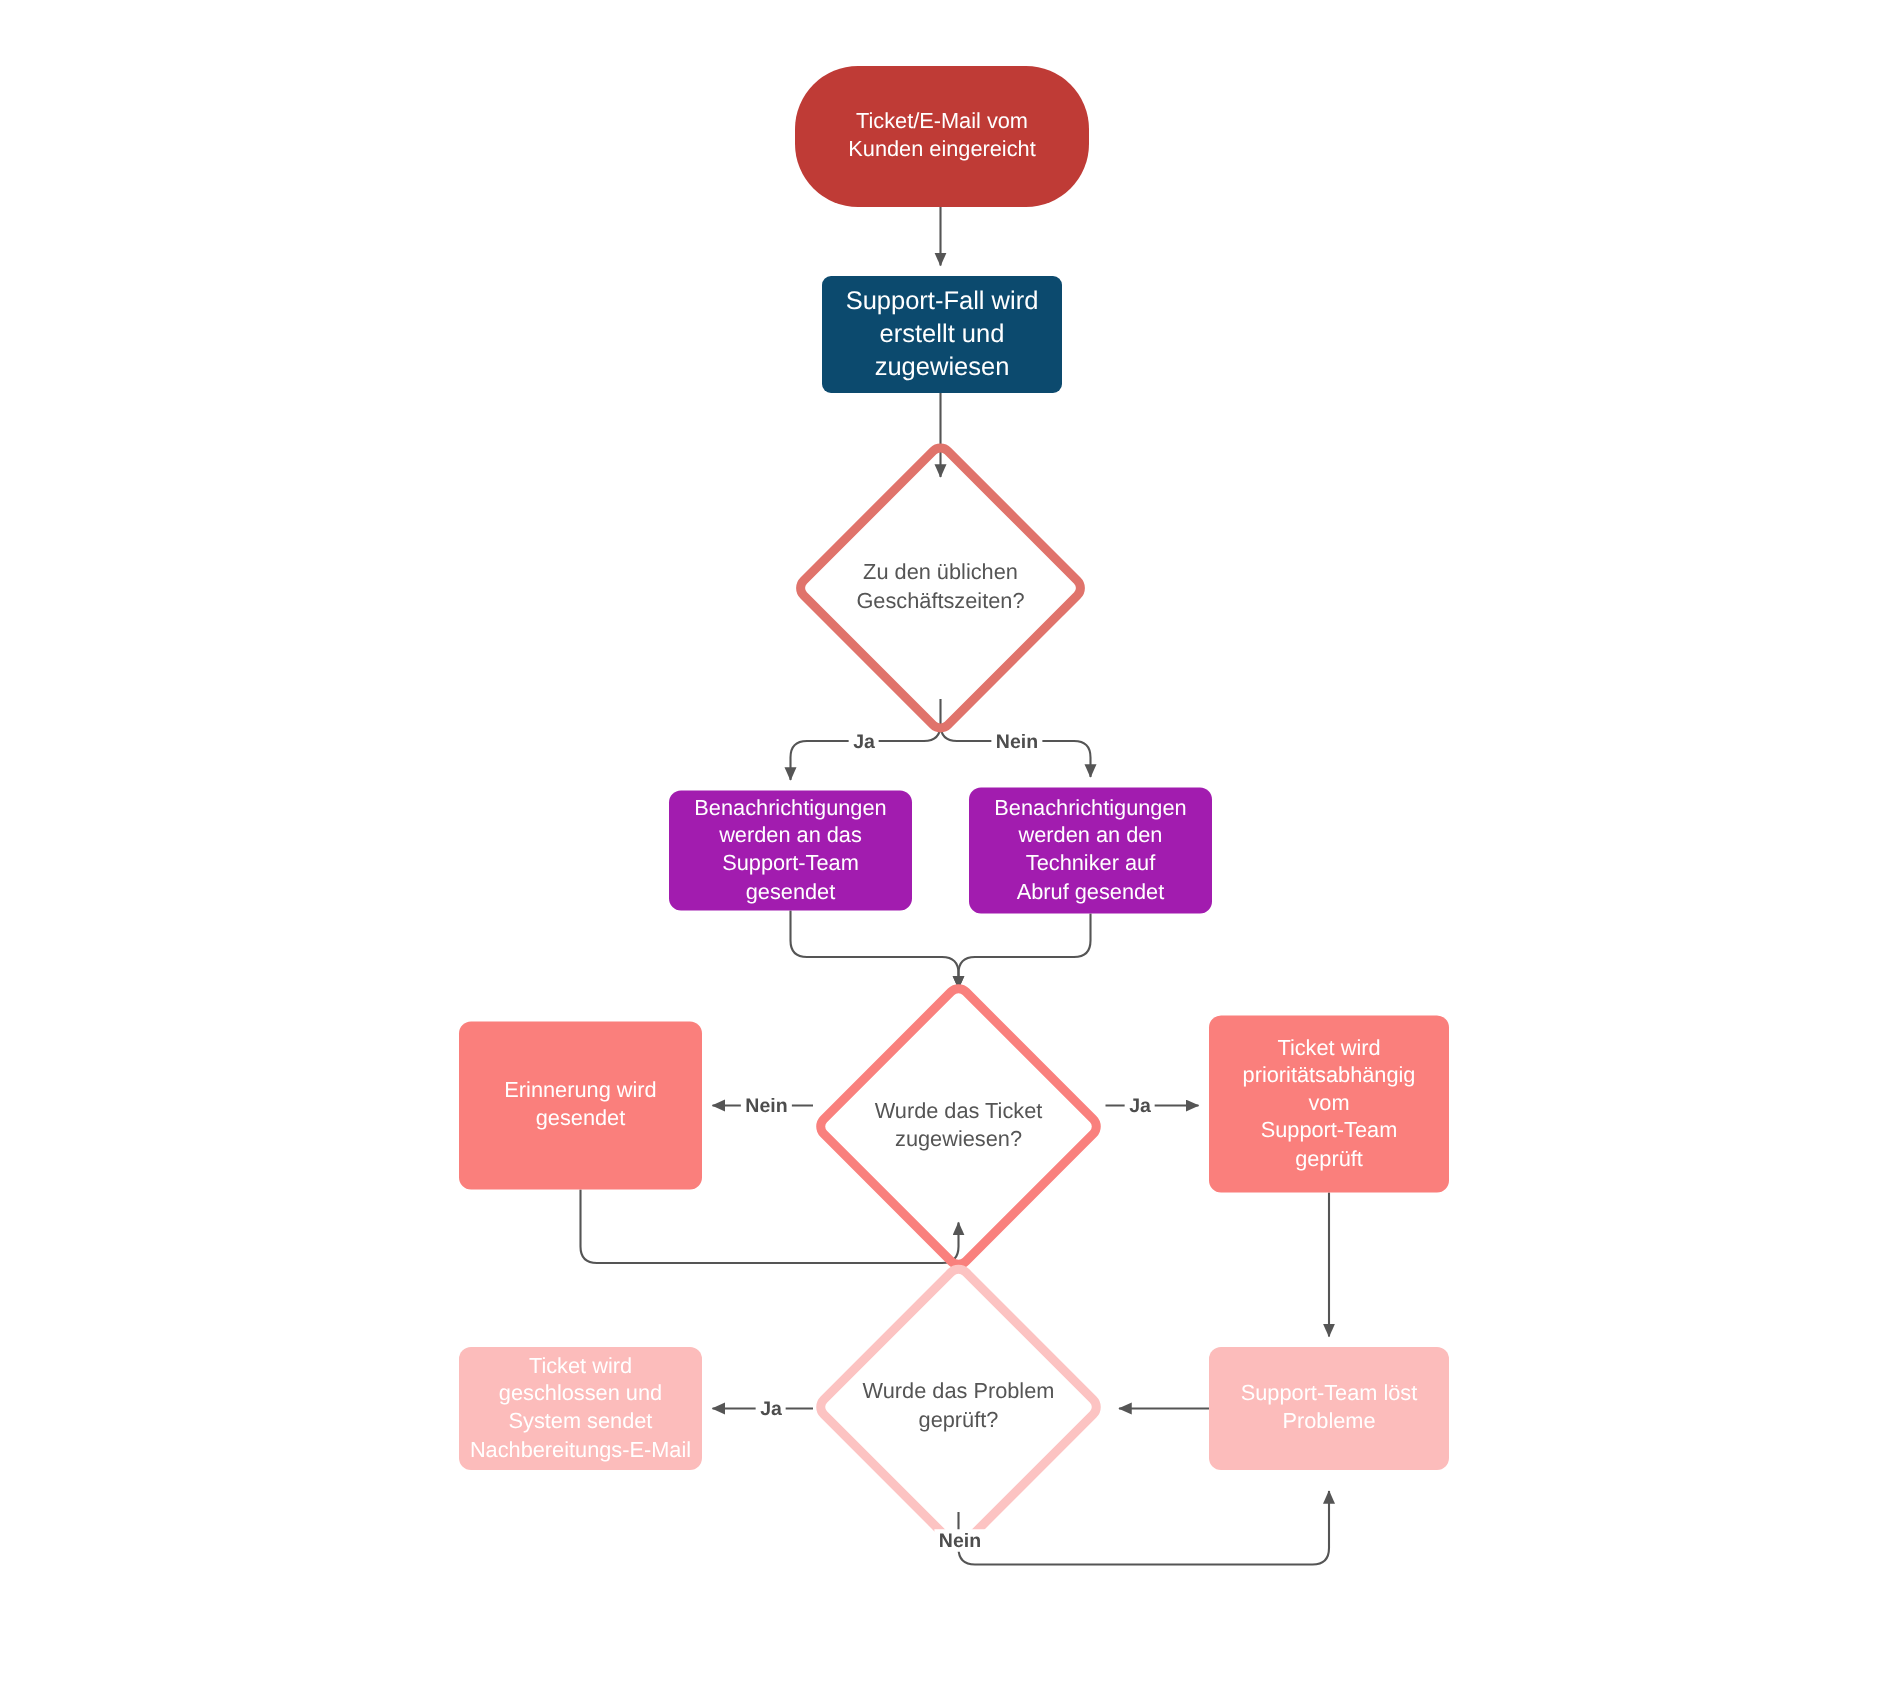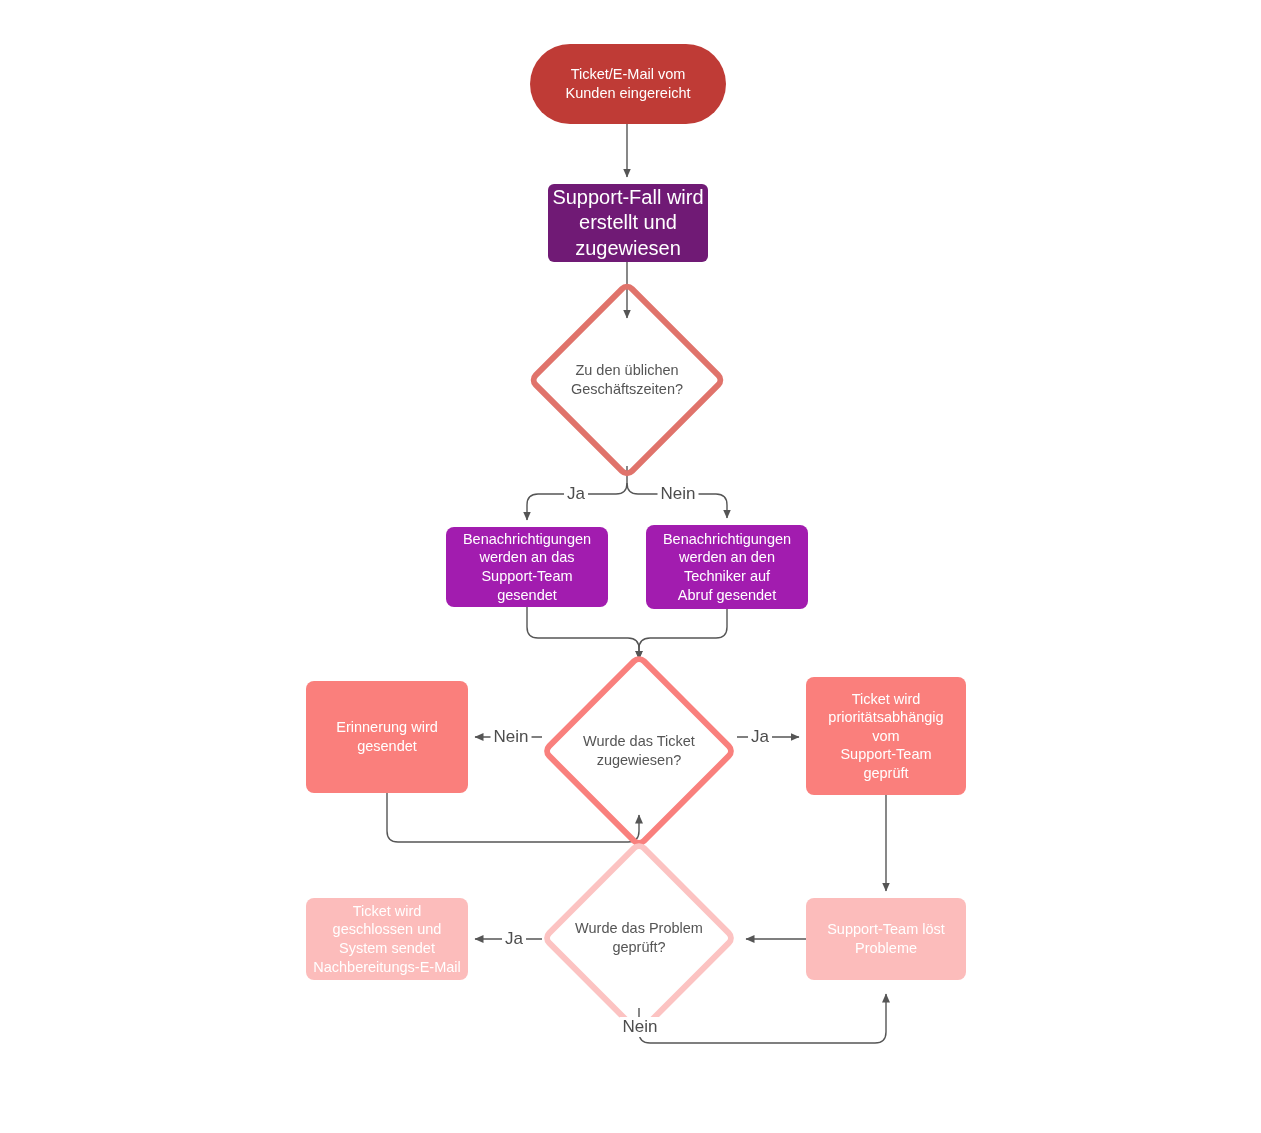--- a/index.html
+++ b/index.html
@@ -41,24 +41,24 @@
   }
   
   .n-start {
     background: #bf3b36;
     color: #ffffff;
     border-radius: 42px;
     font-size: 14.5px;
   }
   
   .n-proc2 {
-    background: #701a75;
+    background: #0c4a6e;
     color: #ffffff;
     border-radius: 6px;
-    font-size: 20px;
+    font-size: 17px;
   }
   
   .n-proc3 {
     background: #a21caf;
     color: #ffffff;
     border-radius: 8px;
     font-size: 14.5px;
   }
   
   .n-proc4 {
@@ -100,22 +100,22 @@
     white-space: pre-line;
     width: 180px;
   }
   .d-lvl3 .dia { border-color: #e0736b; border-width: 6px; }
   .d-lvl4 .dia { border-color: #f9807d; border-width: 6px; }
   .d-lvl5 .dia { border-color: #fcc3c2; border-width: 6px; }
 
   .edge-label {
     position: absolute;
     color: #4d4d4d;
-    font-size: 17px;
-    font-weight: normal;
+    font-size: 13px;
+    font-weight: bold;
     background: #ffffff;
     padding: 0 3px;
     white-space: nowrap;
     transform: translate(-50%, -50%);
   }
 </style>
 </head>
 <body>
 
 <div id="canvas">
@@ -151,32 +151,32 @@
       <path d="M886,795 L886,891" marker-end="url(#arrow)"></path>
 
       <path d="M806,939 L746,939" marker-end="url(#arrow)"></path>
 
       <path d="M542,939 L475,939" marker-end="url(#arrow)"></path>
 
       <path d="M639,1008 L639,1032 Q639,1043 650,1043 L875,1043 Q886,1043 886,1032 L886,994" marker-end="url(#arrow)"></path>
     </g>
   </svg>
 
-  <div class="node n-start" style="left:530px; top:44px; width:196px; height:80px;">
+  <div class="node n-start" style="left:530px; top:44px; width:196px; height:94px;">
     <span class="node-label">Ticket/E-Mail vom
 Kunden eingereicht</span>
   </div>
 
   <div class="node n-proc2" style="left:548px; top:184px; width:160px; height:78px;">
     <span class="node-label">Support-Fall wird
 erstellt und
 zugewiesen</span>
   </div>
 
-  <div class="decision d-lvl3" style="left:527px; top:280px; width:200px; height:200px;">
+  <div class="decision d-lvl3" style="left:527px; top:292px; width:200px; height:200px;">
     <div class="dia" style="width:142px; height:142px;"></div>
     <div class="dia-text">Zu den üblichen
 Geschäftszeiten?</div>
   </div>
 
   <div class="node n-proc3" style="left:446px; top:527px; width:162px; height:80px;">
     <span class="node-label">Benachrichtigungen
 werden an das
 Support-Team
 gesendet</span>

